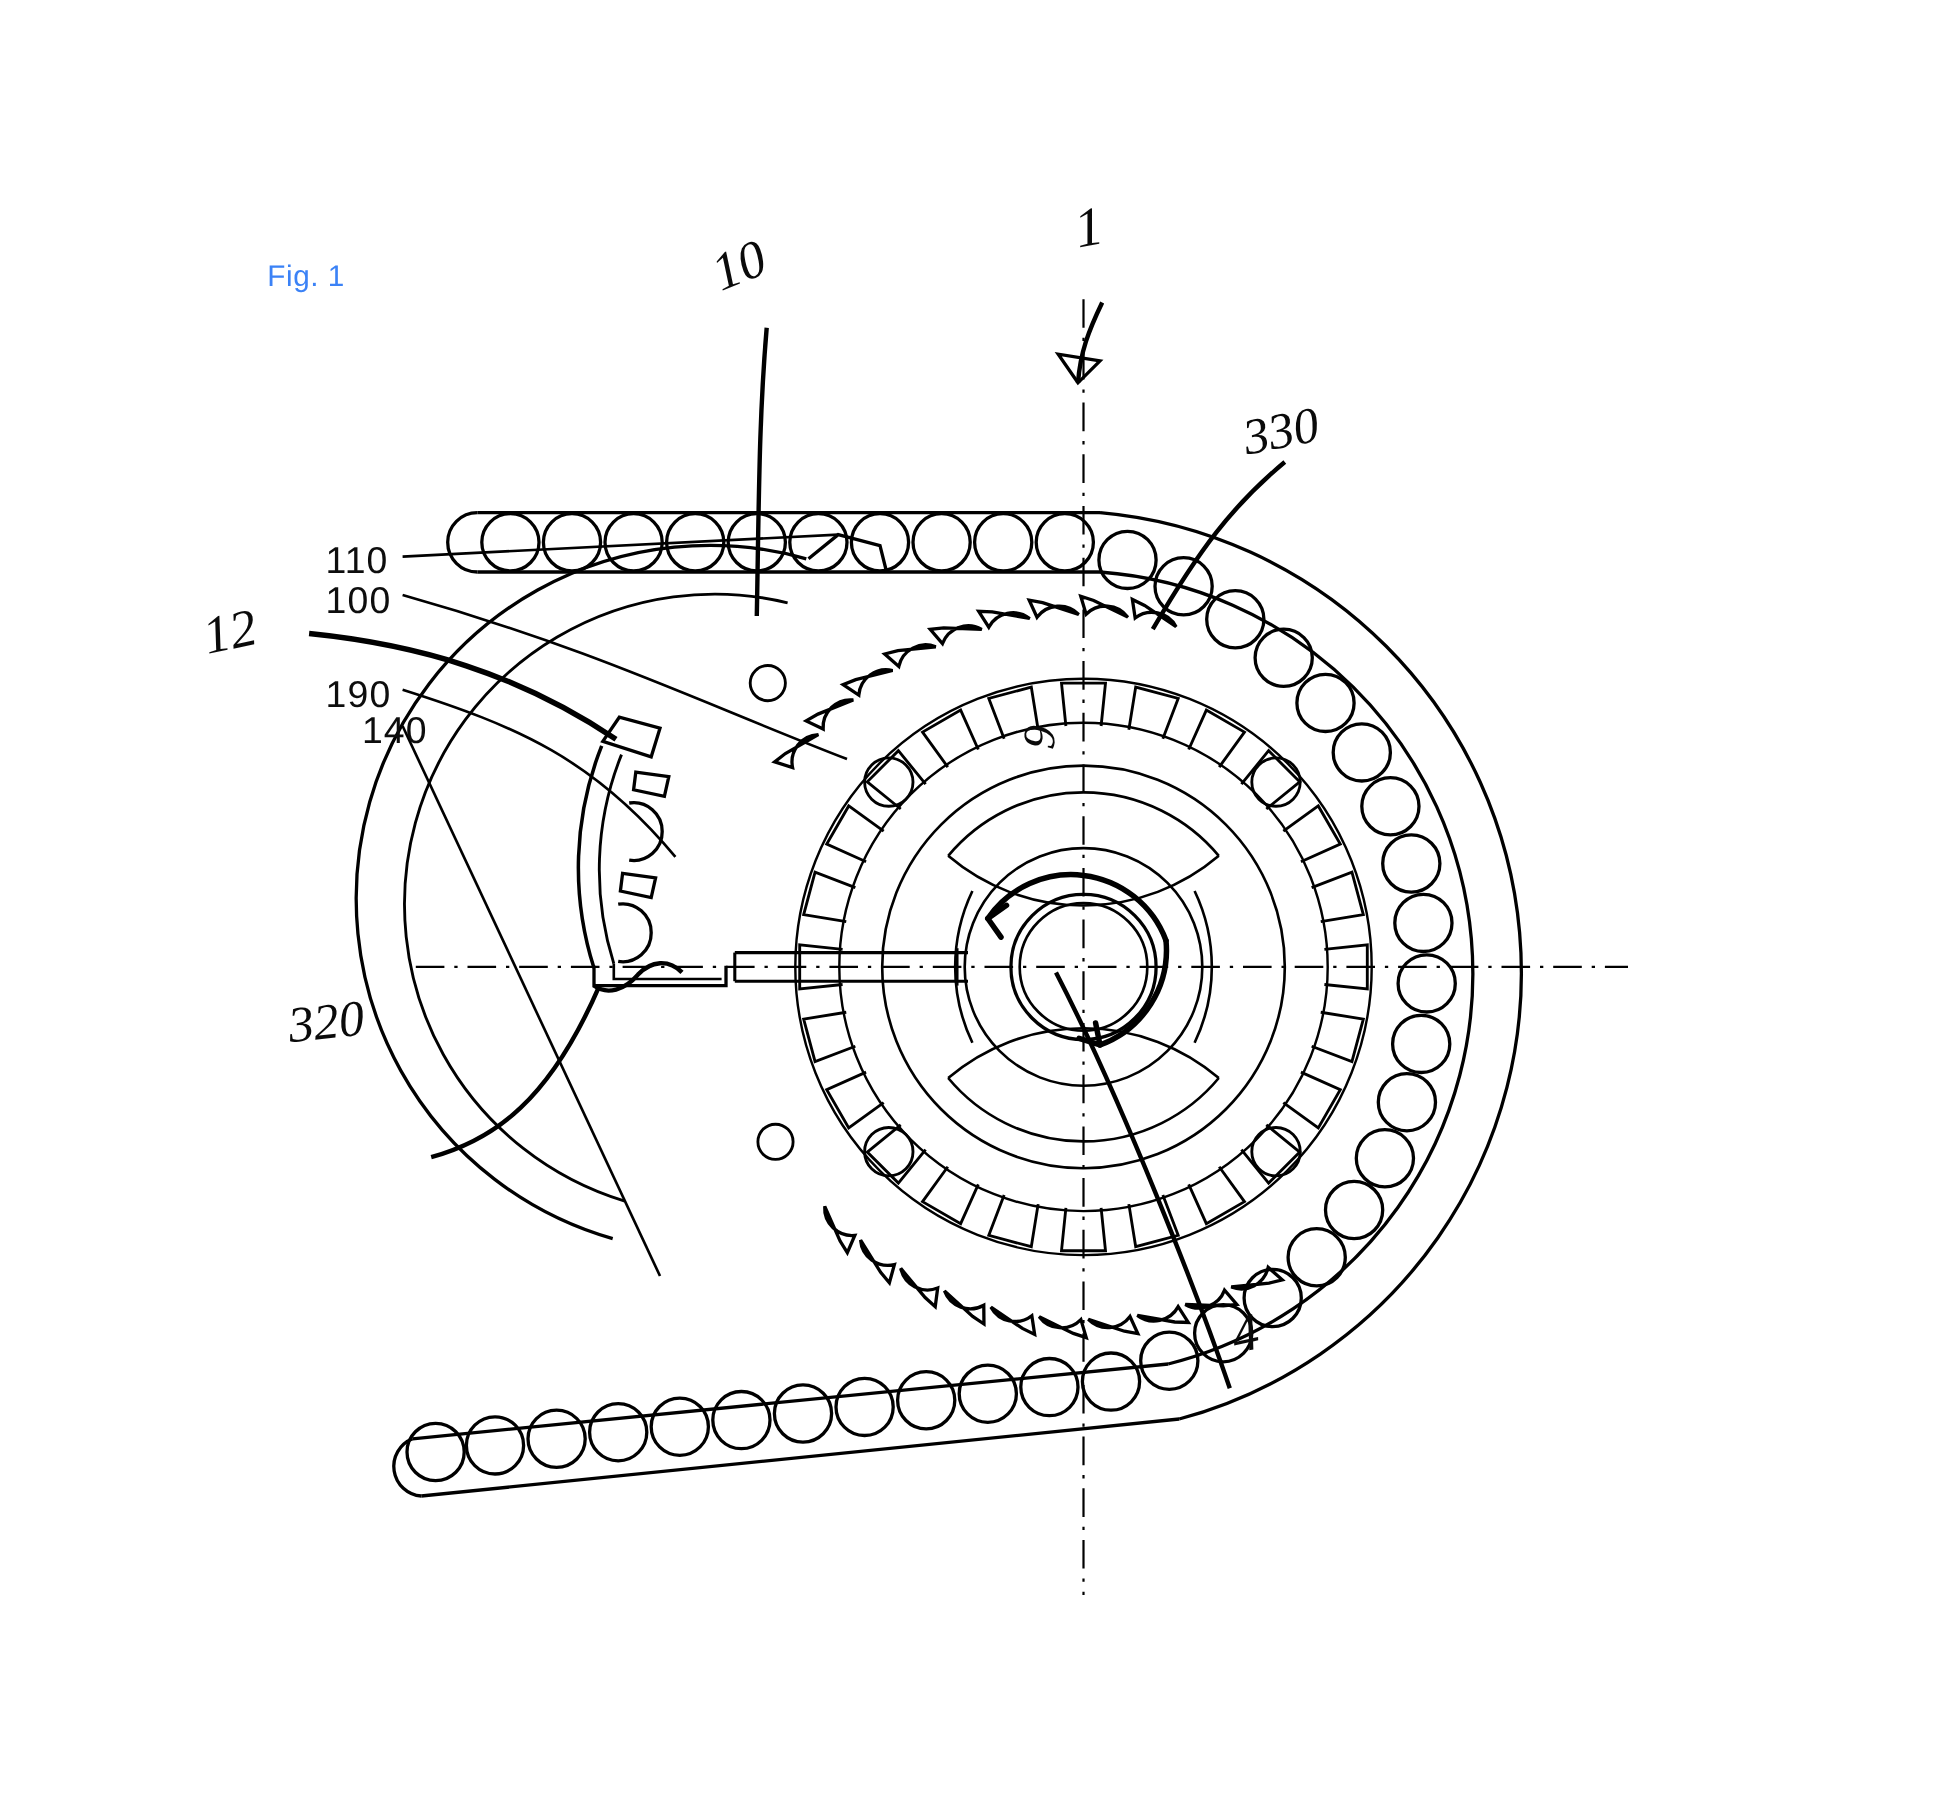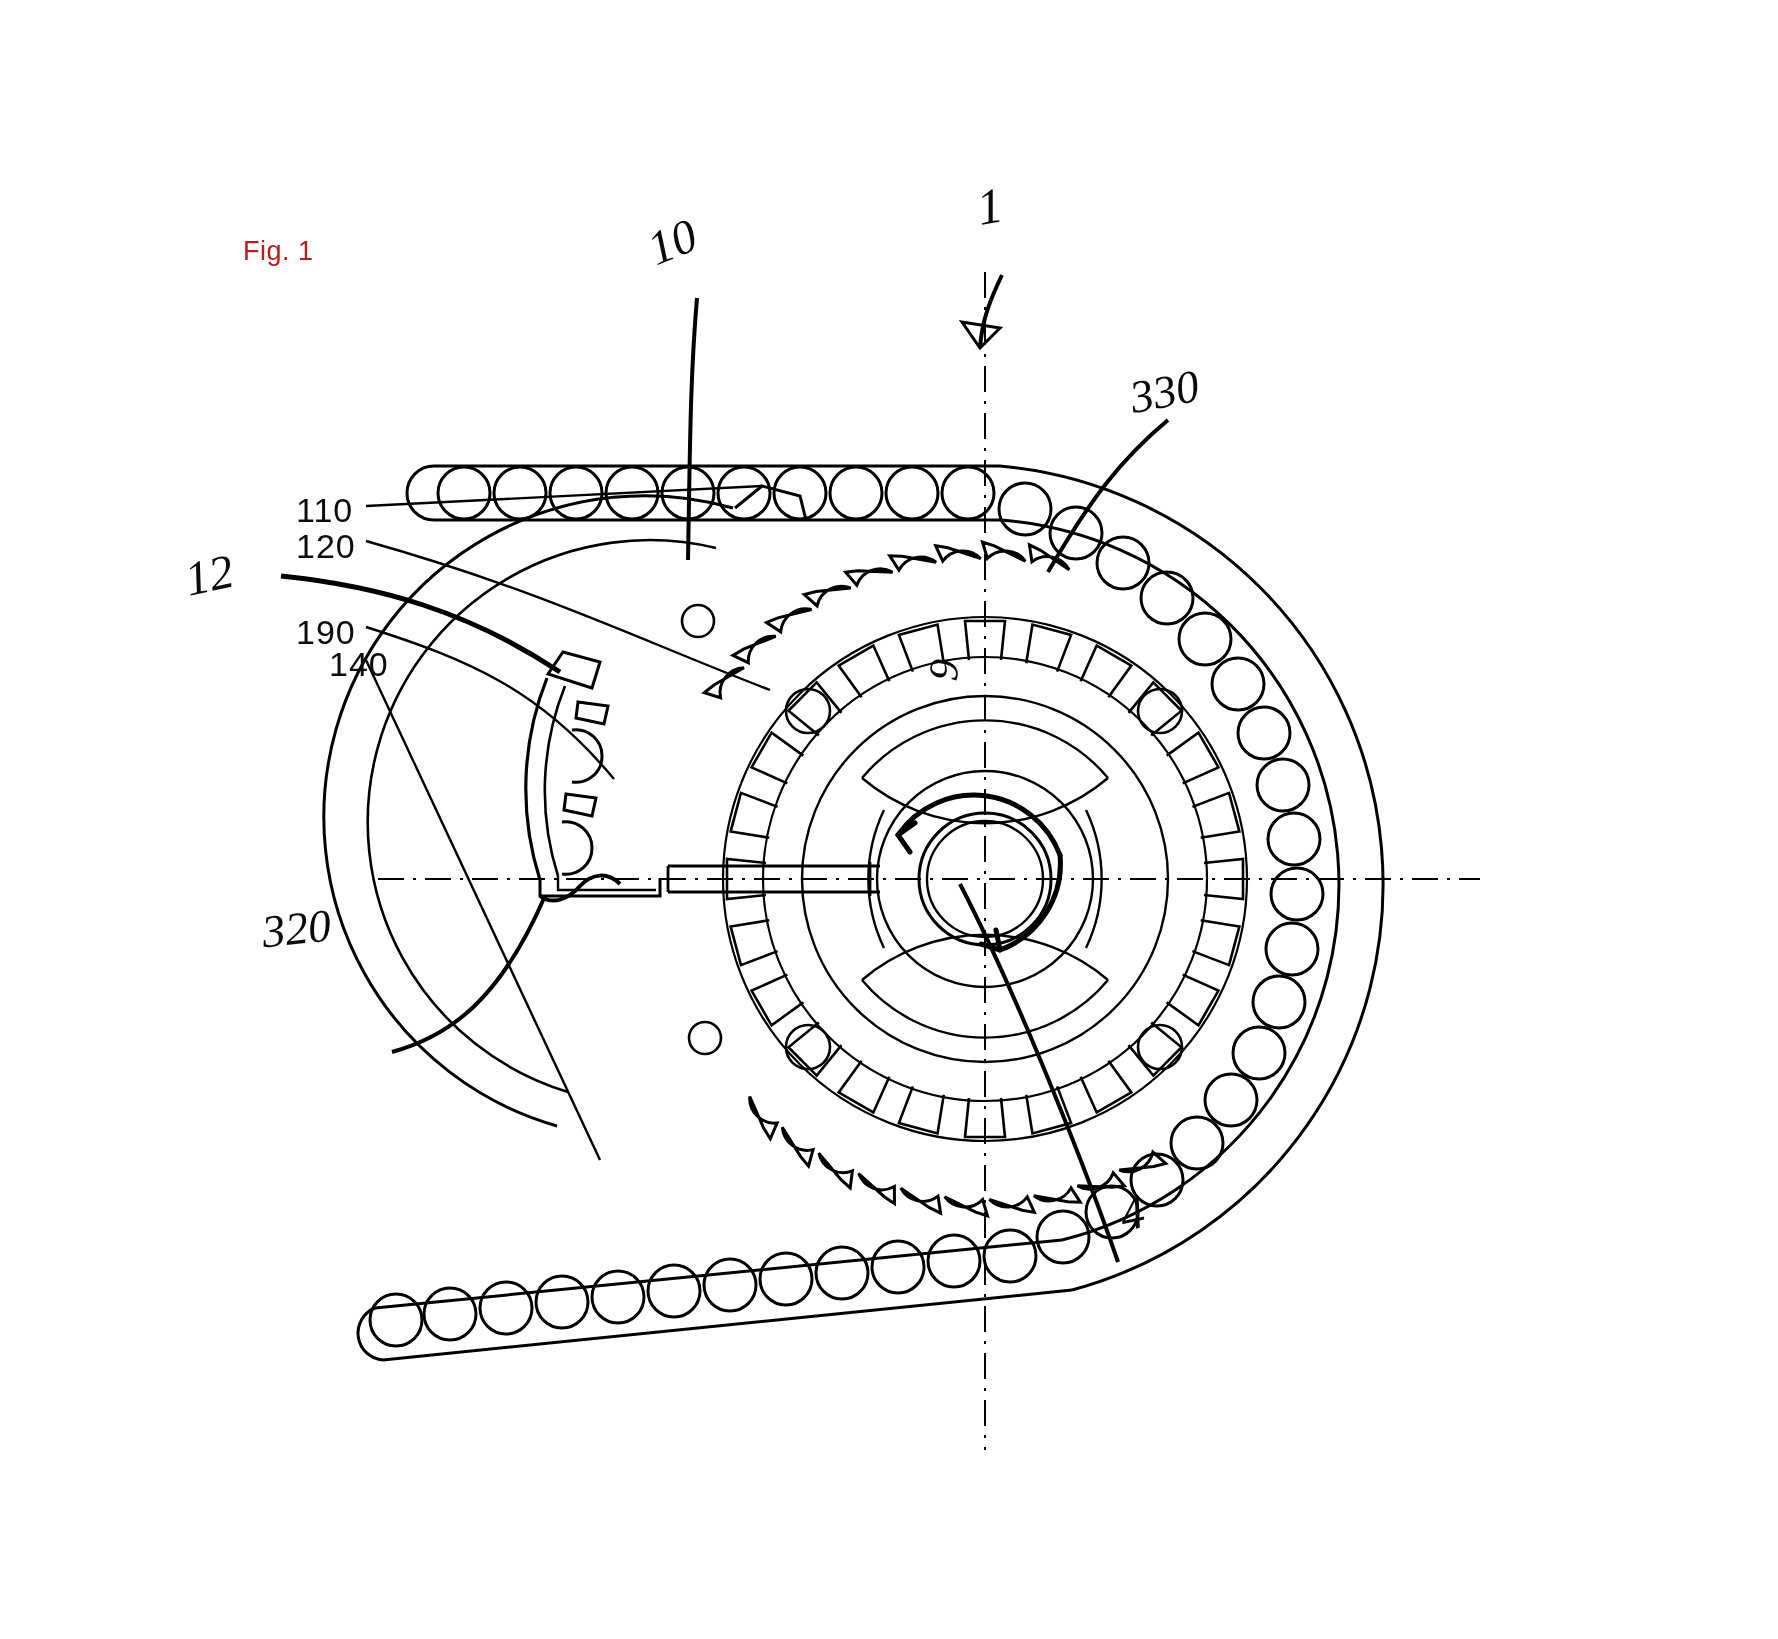--- a/index.html
+++ b/index.html
@@ -29,21 +29,21 @@
     top: 0;
     width: 1778px;
     height: 1639px;
   }
   .fig-caption {
     position: absolute;
     left: 243px;
     top: 236px;
     font-family: "Liberation Sans", sans-serif;
     font-size: 27px;
-    color: #b91c1c;
+    color: #3b82f6;
     letter-spacing: 0.5px;
     white-space: nowrap;
   }
   .ref-num {
     position: absolute;
     font-family: "Liberation Sans", sans-serif;
     font-size: 34px;
     color: #0d0d0d;
     letter-spacing: 1px;
     white-space: nowrap;
@@ -383,21 +383,21 @@
 
       <path d="M 1168 420 C 1120 460 1090 500 1048 572" stroke-width="4"></path>
 
       <path d="M 1118 1262 C 1090 1180 1020 1000 960 884" stroke-width="4"></path>
     </g>
   </svg>
 
   <div class="fig-caption">Fig. 1</div>
 
   <div class="ref-num" id="lbl-110">110</div>
-  <div class="ref-num" id="lbl-120">120</div>
+  <div class="ref-num" id="lbl-120">100</div>
   <div class="ref-num" id="lbl-130">190</div>
   <div class="ref-num" id="lbl-140">140</div>
 
   <div class="hand-num" id="lbl-10">10</div>
   <div class="hand-num" id="lbl-1">1</div>
   <div class="hand-num" id="lbl-330">330</div>
   <div class="hand-num" id="lbl-12">12</div>
   <div class="hand-num" id="lbl-320">320</div>
   <div class="hand-num" id="lbl-6">6</div>
   <div class="hand-num" id="lbl-4">4</div>

